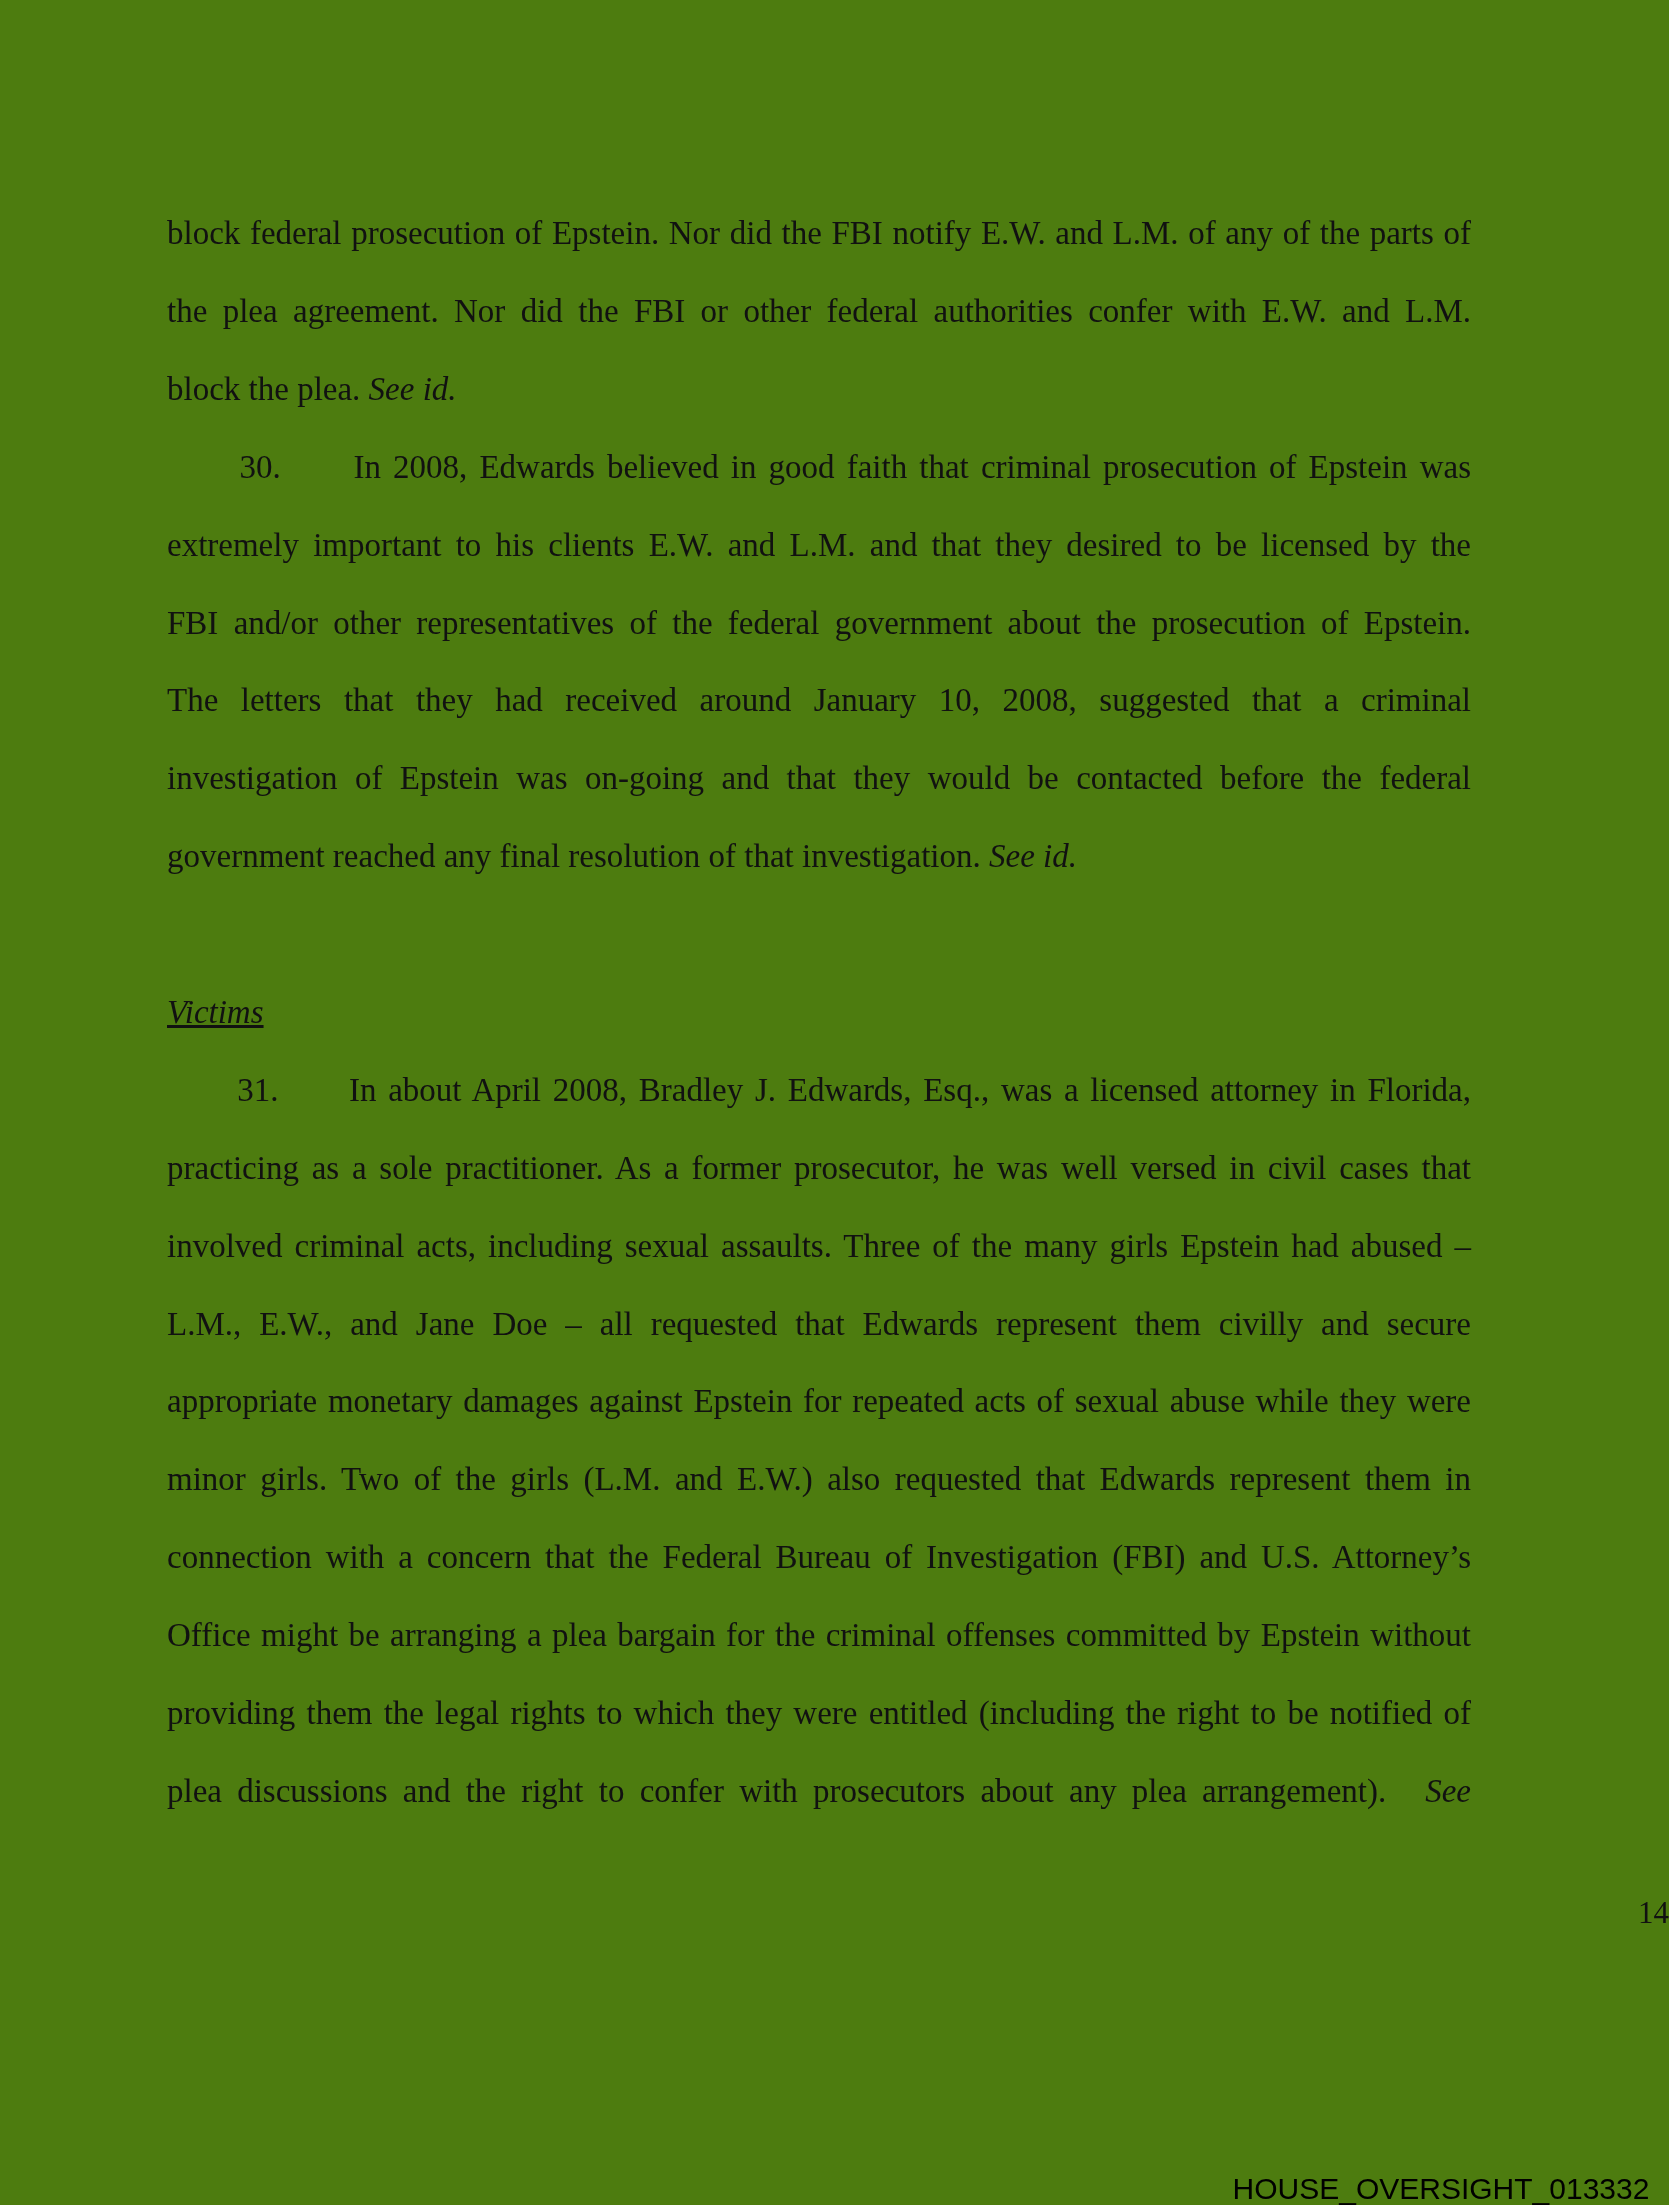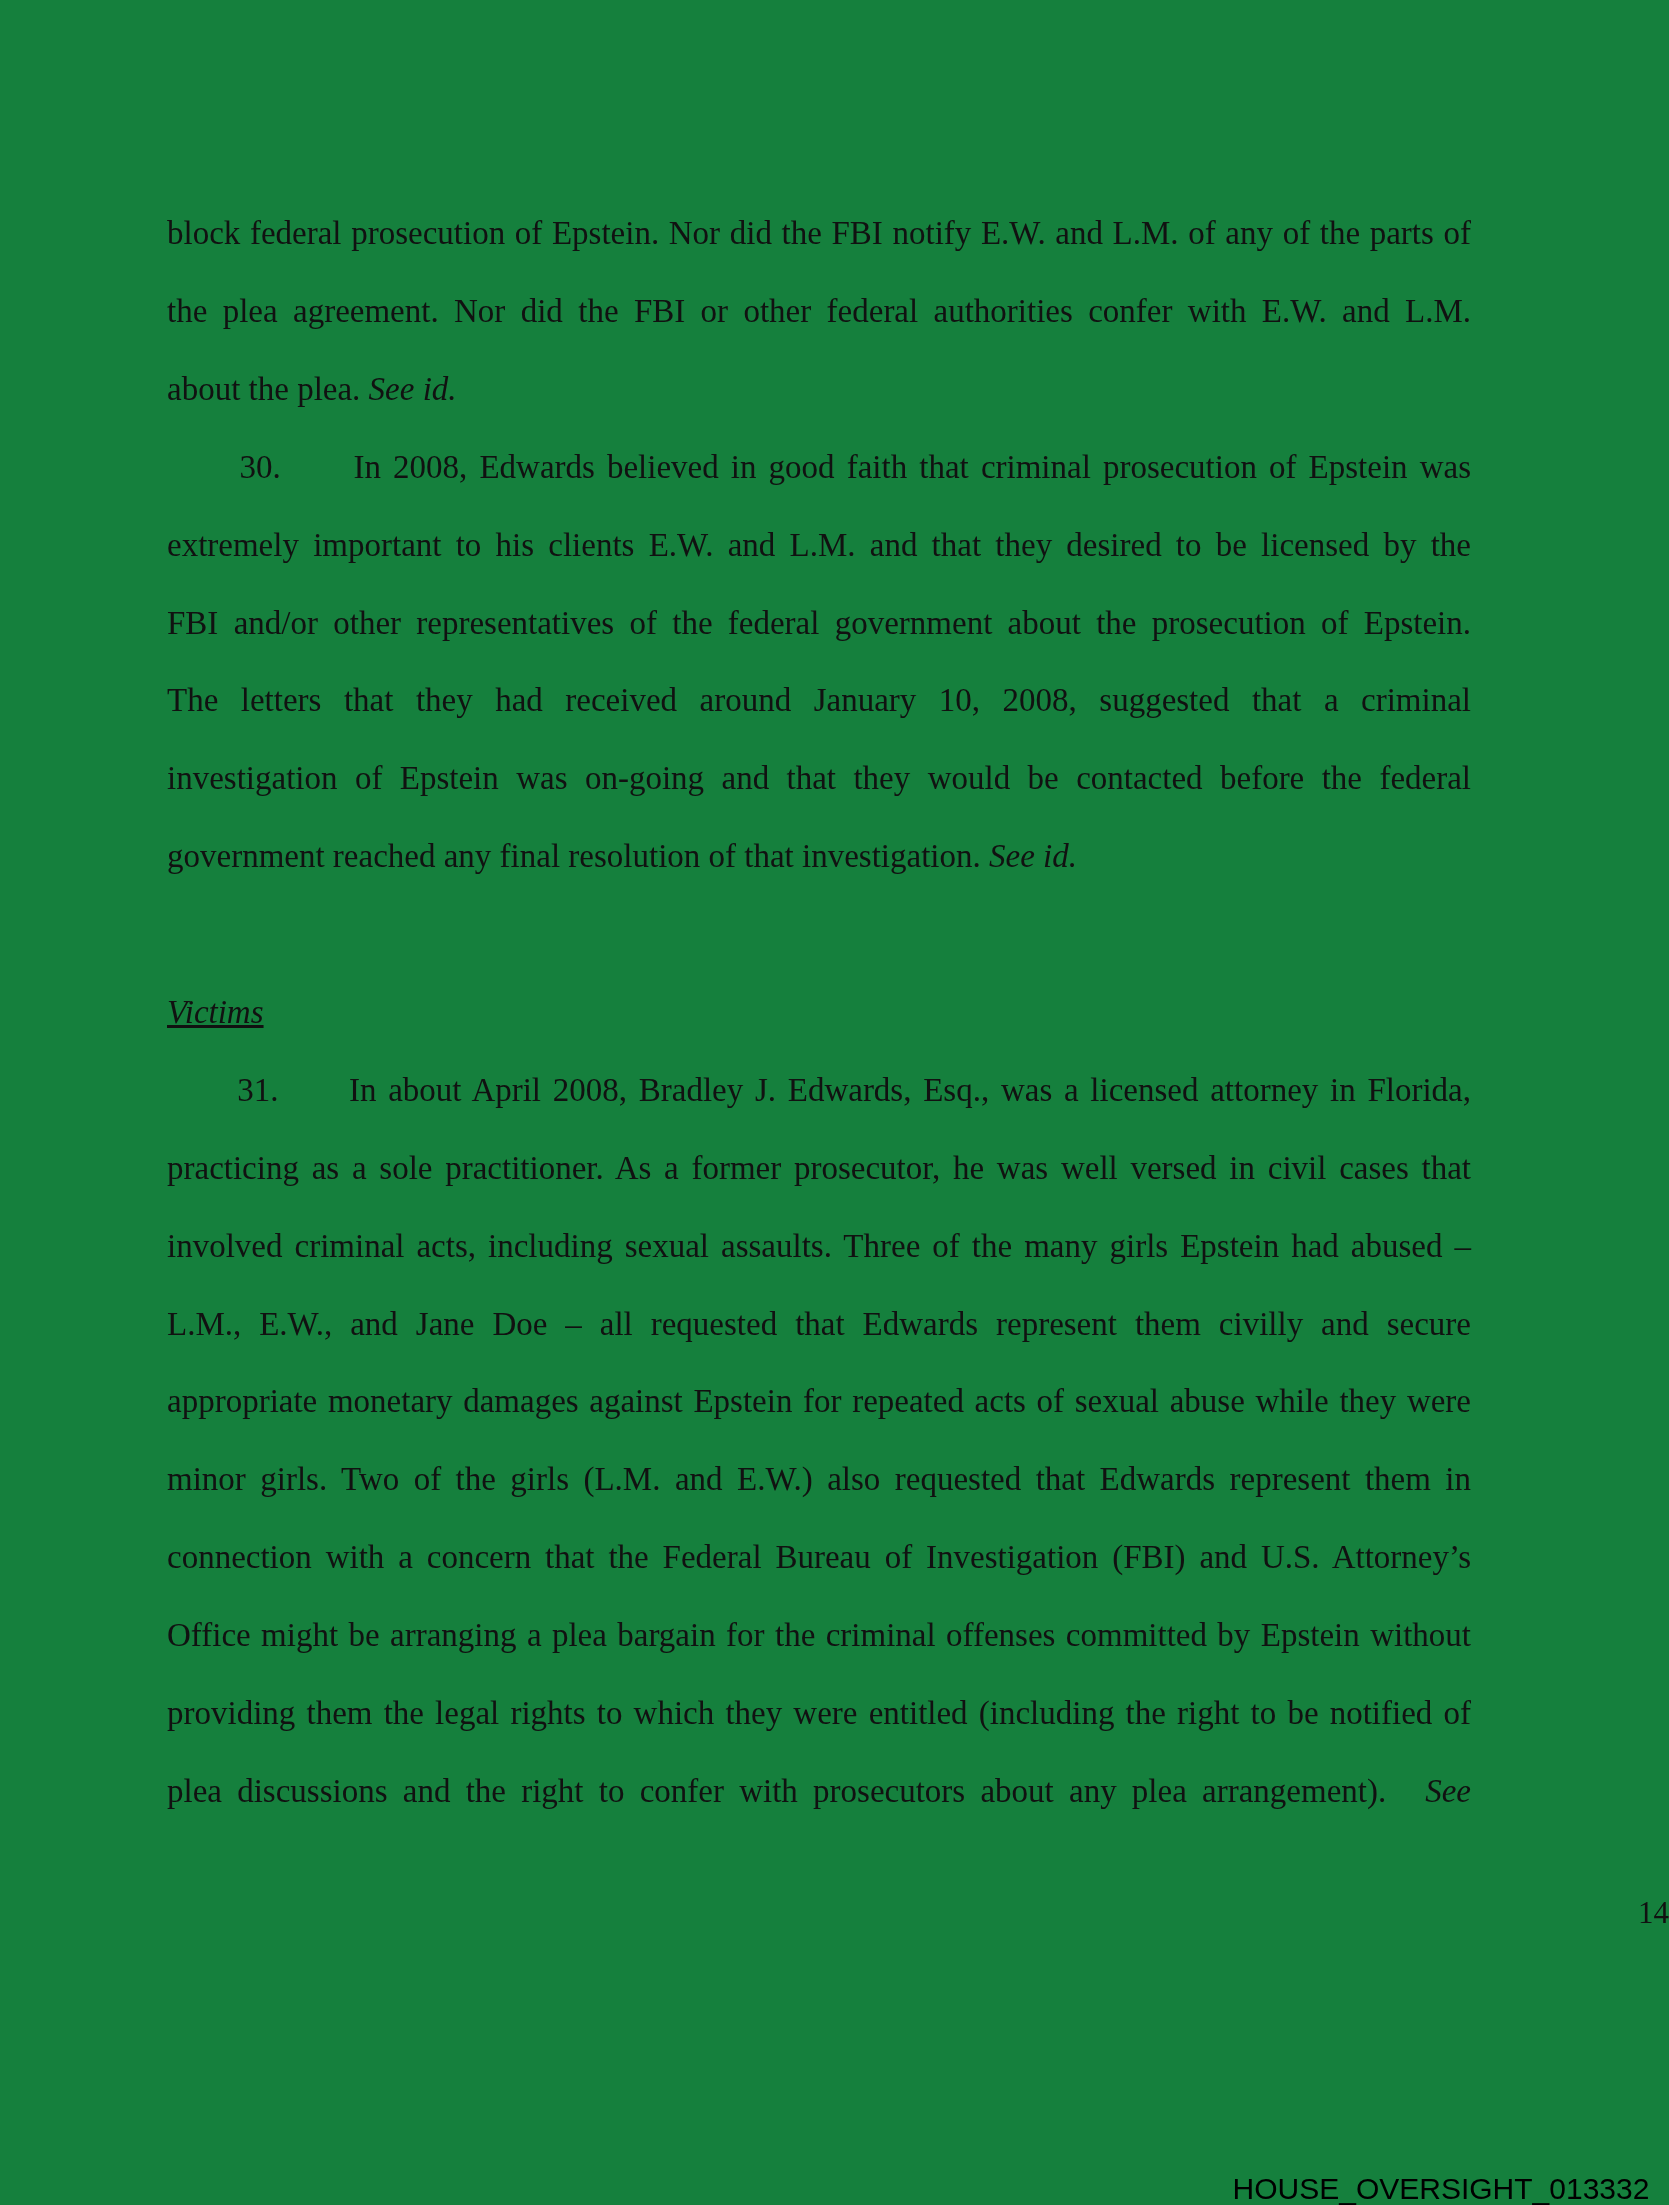--- a/index.html
+++ b/index.html
@@ -1,17 +1,17 @@
 <!DOCTYPE html>
 <html style="font-size:10.5px"><head>
 <meta charset="utf-8">
 <style>
   html, body { margin: 0; padding: 0; background: #ffffff; }
   body { width: 1669px; height: 2205px; position: relative; overflow: hidden; }
-  .page { position: absolute; left: 0; top: 0; width: 1669px; height: 2205px; background: #15803d; }
+  .page { position: absolute; left: 0; top: 0; width: 1669px; height: 2205px; background: #4d7c0f; }
   .line {
     position: absolute; left: 167px; width: 1304px;
     font-family: "Liberation Serif", "DejaVu Serif", serif;
     font-size: 33px; line-height: 39px; color: #111;
     white-space: nowrap; text-align: justify; text-align-last: justify;
   }
   .line.last { text-align-last: left; }
   .line i { font-style: italic; }
   .heading-line { font-style: italic; text-decoration: underline; }
   .pagenum {
@@ -23,21 +23,21 @@
     font-family: "Liberation Sans", "DejaVu Sans", sans-serif; font-size: 30px; color: #000;
     letter-spacing: 0px;
   }
 </style>
 </head>
 <body>
 
 <div class="page">
   <div class="line" style="top:214px">block federal prosecution of Epstein. Nor did the FBI notify E.W. and L.M. of any of the parts of</div>
   <div class="line" style="top:292px">the plea agreement.  Nor did the FBI or other federal authorities confer with E.W. and L.M.</div>
-  <div class="line last" style="top:370px"><span>about the plea.  </span><i>See id.</i></div>
+  <div class="line last" style="top:370px"><span>block the plea.  </span><i>See id.</i></div>
 
   <div class="line" style="top:448px">&nbsp;&nbsp;&nbsp;&nbsp;&nbsp;&nbsp;30.&nbsp;&nbsp;&nbsp;&nbsp;&nbsp;&nbsp;In 2008, Edwards believed in good faith that criminal prosecution of Epstein was</div>
   <div class="line" style="top:526px">extremely important to his clients E.W. and L.M. and that they desired to be licensed by the</div>
   <div class="line" style="top:604px">FBI and/or other representatives of the federal government about the prosecution of Epstein.</div>
   <div class="line" style="top:681px">The letters that they had received around January 10, 2008, suggested that a criminal</div>
   <div class="line" style="top:759px">investigation of Epstein was on-going and that they would be contacted before the federal</div>
   <div class="line last" style="top:837px"><span>government reached any final resolution of that investigation.  </span><i>See id.</i></div>
 
   <div class="line heading-line last" style="top:993px">Victims</div>
 

